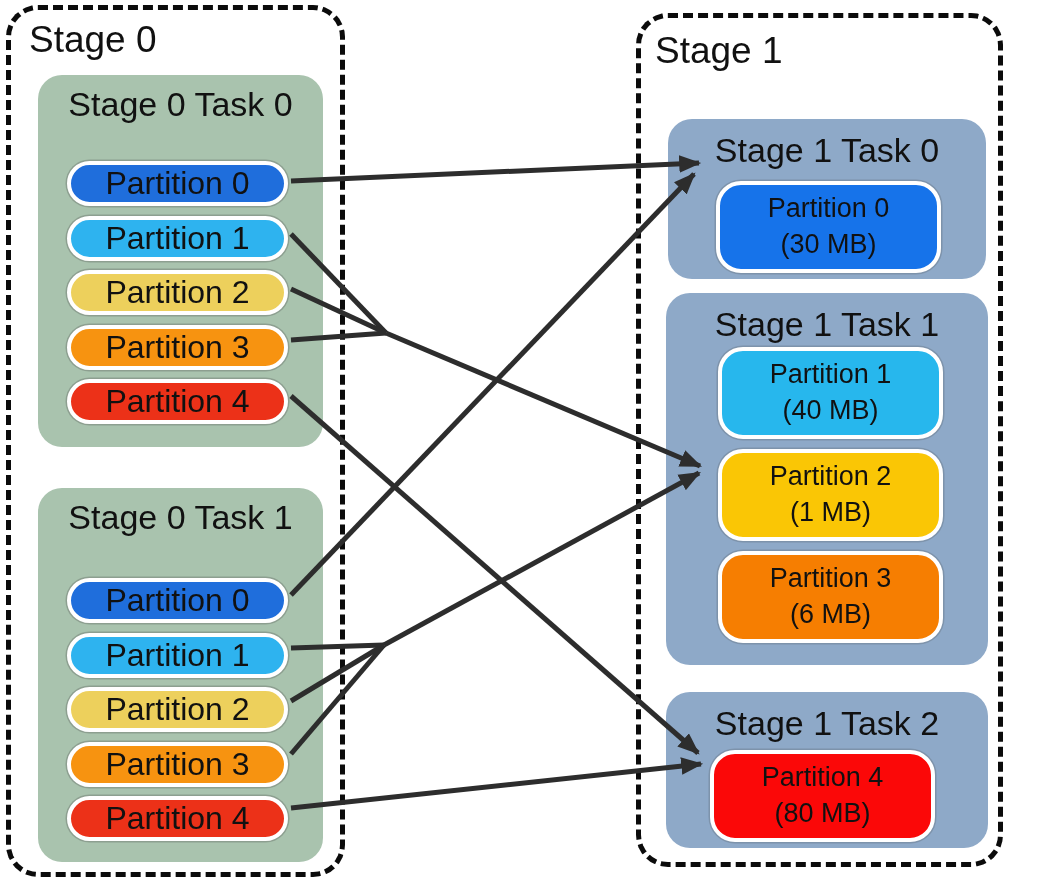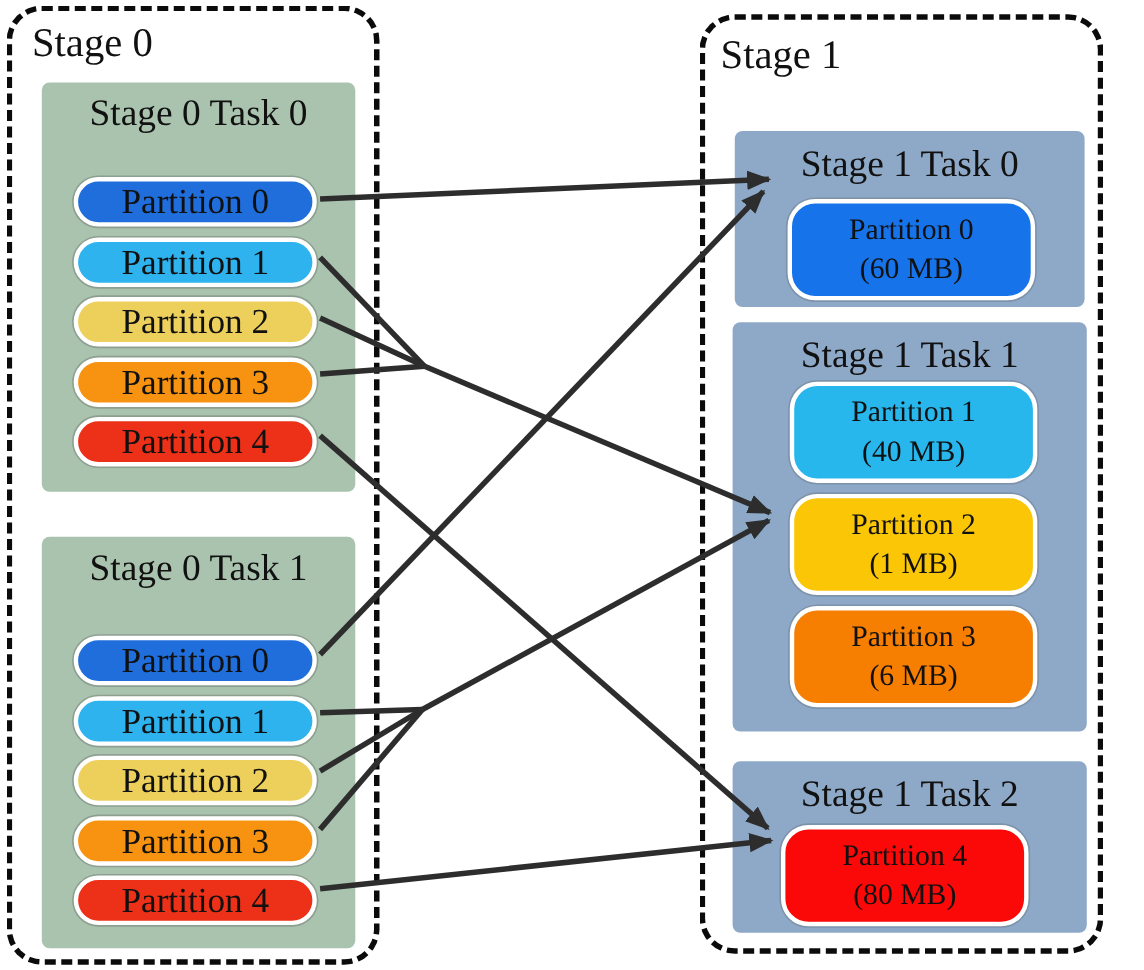--- a/index.html
+++ b/index.html
@@ -1,29 +1,29 @@
 <!DOCTYPE html>
 <html><head>
 <meta charset="utf-8">
 <style>
   html,body{margin:0;padding:0;background:#ffffff;}
   #canvas{
     position:relative;width:1040px;height:882px;background:#ffffff;overflow:hidden;
-    font-family:Liberation Serif, serif;color:#111;
+    font-family:Liberation Sans, sans-serif;color:#111;
   }
   
   .stage-box{position:absolute;border:5px dashed #0b0b0b;border-radius:32px;box-sizing:border-box;}
   #stage0{left:6px;top:5px;width:339px;height:872px;}
   #stage1{left:636px;top:13px;width:367px;height:854px;}
   .stage-label{position:absolute;font-size:37px;line-height:1.1;white-space:nowrap;}
   #stage0-label{left:18px;top:10px;}
   #stage1-label{left:14px;top:13px;}
 
   
-  .task{position:absolute;border-radius:7px;box-sizing:border-box;padding-left:30px;}
+  .task{position:absolute;border-radius:24px;box-sizing:border-box;padding-left:30px;}
   .task.green{background:#a9c3ae;width:285px;left:27px;}
   #s0t0{top:65px;height:372px;}
   #s0t1{top:478px;height:374px;}
   .task.blue{background:#8ea9c8;}
   #s1t0{left:27px;top:70px;width:318px;height:160px;margin-top:31px;}
   #s1t1{left:25px;top:275px;width:322px;height:372px;}
   #s1t2{left:25px;top:674px;width:322px;height:156px;}
   .task-title{position:absolute;top:10px;left:0;width:100%;text-align:center;font-size:34px;white-space:nowrap;}
   .task.blue .task-title{top:12px;}
 
@@ -109,21 +109,21 @@
   </div>
 
   <div class="stage-box" id="stage1">
     <div class="stage-label" id="stage1-label">Stage 1</div>
 
     <div class="task blue" id="s1t0">
       <div class="task-title">Stage 1 Task 0</div>
       <div class="bigpills">
         <div class="bigpill" style="background: rgb(22, 115, 234);">
           <span>Partition 0</span>
-          <span>(60 MB)</span>
+          <span>(30 MB)</span>
         </div>
       </div>
     </div>
 
     <div class="task blue" id="s1t1">
       <div class="task-title">Stage 1 Task 1</div>
       <div class="bigpills">
         <div class="bigpill" style="background: rgb(39, 183, 237);">
           <span>Partition 1</span>
           <span>(40 MB)</span>

